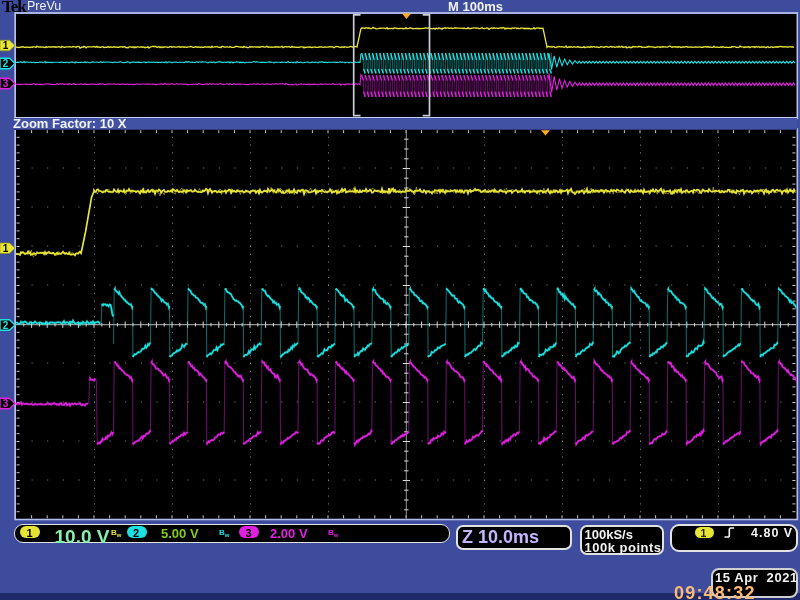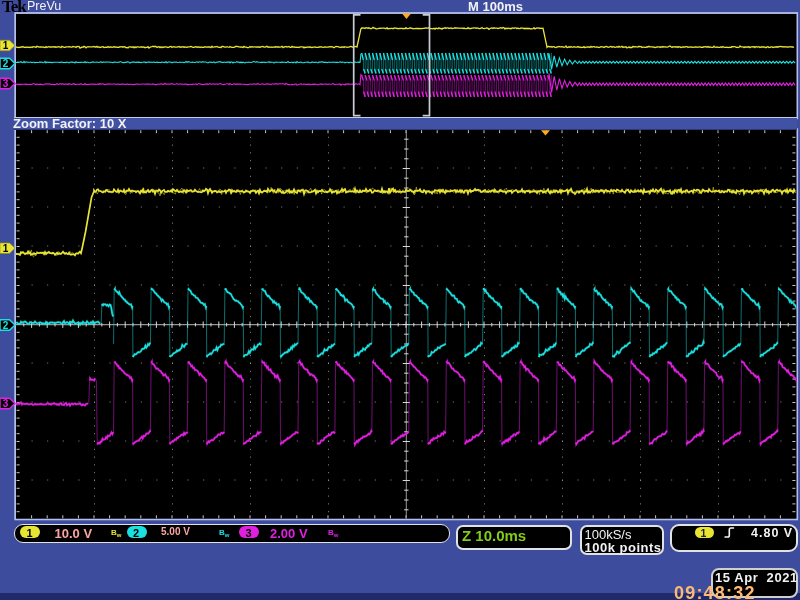--- a/index.html
+++ b/index.html
@@ -60,43 +60,43 @@
       <text x="5.5" y="87.1" font-size="10" font-weight="bold" fill="#e020e0" text-anchor="middle">3</text>
 <path d="M0.0,242.89999999999998 h9.5 l5.5,5.3 l-5.5,5.3 h-9.5 z" fill="#e8e436" stroke="#888820" stroke-width="0.6"></path>
       <text x="5.5" y="251.79999999999998" font-size="10" font-weight="bold" fill="#000" text-anchor="middle">1</text>
 <path d="M0.0,319.7 h9.5 l5.5,5.3 l-5.5,5.3 h-9.5 z" fill="#000" stroke="#1ce0e0" stroke-width="1.4"></path>
       <text x="5.5" y="328.6" font-size="10" font-weight="bold" fill="#1ce0e0" text-anchor="middle">2</text>
 <path d="M0.0,398.2 h9.5 l5.5,5.3 l-5.5,5.3 h-9.5 z" fill="#000" stroke="#e020e0" stroke-width="1.4"></path>
       <text x="5.5" y="407.1" font-size="10" font-weight="bold" fill="#e020e0" text-anchor="middle">3</text>
 </svg>
 <div class="t" style="left:2px;top:-3px;font-family:'Liberation Serif',serif;font-weight:bold;font-size:17px;letter-spacing:-1px;color:#000">Tek</div>
 <div class="t" style="left:27px;top:-1px;font-weight:normal;font-size:12.5px;color:#f2f2f2">PreVu</div>
-<div class="t" style="left:468px;top:-1px;font-weight:bold;font-size:13px;color:#f2f2f2">M 100ms</div>
+<div class="t" style="left:448px;top:-1px;font-weight:bold;font-size:13px;color:#f2f2f2">M 100ms</div>
 <div style="position:absolute;left:14px;top:117px;width:783px;height:12.5px;background:#4152a4;border-top:1.4px solid #c2cce8;border-bottom:1px solid #2e3877"></div>
 <div class="t" style="left:13px;top:116px;font-weight:bold;font-size:13px;color:#f2f2f2">Zoom Factor: 10 X</div>
 
 <div class="box" style="left:13.5px;top:523.5px;width:436.5px;height:19px;border-radius:9px;border-width:1.6px"></div>
 <div class="ov" style="left:20px;top:526.3px;width:20px;height:12px;background:#e8e436"></div>
 <div class="t" style="left:26.5px;top:527px;font-weight:bold;font-size:11px;color:#000">1</div>
-<div class="t" style="left:54.5px;top:526px;font-weight:bold;font-size:13px;color:#fca5a5">10.0 V</div>
+<div class="t" style="left:54.5px;top:526px;font-weight:bold;font-size:19px;color:#86efac">10.0 V</div>
 <div class="t" style="left:111px;top:528px;font-weight:bold;font-size:8px;color:#e8e436">B<span style="font-size:6px;vertical-align:-2px">w</span></div>
 <div class="ov" style="left:126.5px;top:526.3px;width:20px;height:12px;background:#1ce0e0"></div>
 <div class="t" style="left:133px;top:527px;font-weight:bold;font-size:11px;color:#000">2</div>
-<div class="t" style="left:161px;top:526px;font-weight:bold;font-size:10px;color:#fca5a5">5.00 V</div>
+<div class="t" style="left:161px;top:526px;font-weight:bold;font-size:13px;color:#84cc16">5.00 V</div>
 <div class="t" style="left:219px;top:528px;font-weight:bold;font-size:8px;color:#1ce0e0">B<span style="font-size:6px;vertical-align:-2px">w</span></div>
 <div class="ov" style="left:239px;top:526.3px;width:20px;height:12px;background:#e020e0"></div>
 <div class="t" style="left:245.5px;top:527px;font-weight:bold;font-size:11px;color:#000">3</div>
 <div class="t" style="left:270px;top:526px;font-weight:bold;font-size:13px;color:#e020e0">2.00 V</div>
 <div class="t" style="left:328px;top:528px;font-weight:bold;font-size:8px;color:#e020e0">B<span style="font-size:6px;vertical-align:-2px">w</span></div>
 
 <div class="box" style="left:455.5px;top:524.5px;width:116.5px;height:25.5px;border-radius:7px"></div>
-<div class="t" style="left:462px;top:526.5px;font-weight:bold;font-size:15px;color:#84cc16">Z 10.0ms</div>
+<div class="t" style="left:462px;top:526.5px;font-weight:bold;font-size:18px;color:#c4b5fd">Z 10.0ms</div>
 
 <div class="box" style="left:579.5px;top:524.5px;width:84px;height:30px;border-radius:7px"></div>
-<div class="t" style="left:584.5px;top:526.5px;font-weight:normal;font-size:13px;color:#f2f2f2">100kS/s</div>
+<div class="t" style="left:584.5px;top:526.5px;font-weight:bold;font-size:13px;color:#f2f2f2">100kS/s</div>
 <div class="t" style="left:584.5px;top:539.5px;font-weight:bold;font-size:13px;letter-spacing:0.5px;color:#f2f2f2">100k points</div>
 
 <div class="box" style="left:669.5px;top:524px;width:128px;height:28px;border-radius:9px"></div>
 <div class="ov" style="left:694.5px;top:527px;width:19px;height:11px;background:#e8e436"></div>
 <div class="t" style="left:700.5px;top:527px;font-weight:bold;font-size:10.5px;color:#222">1</div>
 <svg width="14" height="13" style="position:absolute;left:723px;top:525.5px">
       <path d="M1.5,11 h3.2 q1.6,0 1.6,-1.8 v-5.4 q0,-1.8 1.6,-1.8 h3.2" fill="none" stroke="#f2f2f2" stroke-width="1.6"></path>
     </svg>
 <div class="t" style="left:751px;top:526px;font-weight:bold;font-size:12.5px;letter-spacing:1px;color:#f2f2f2">4.80 V</div>
 

